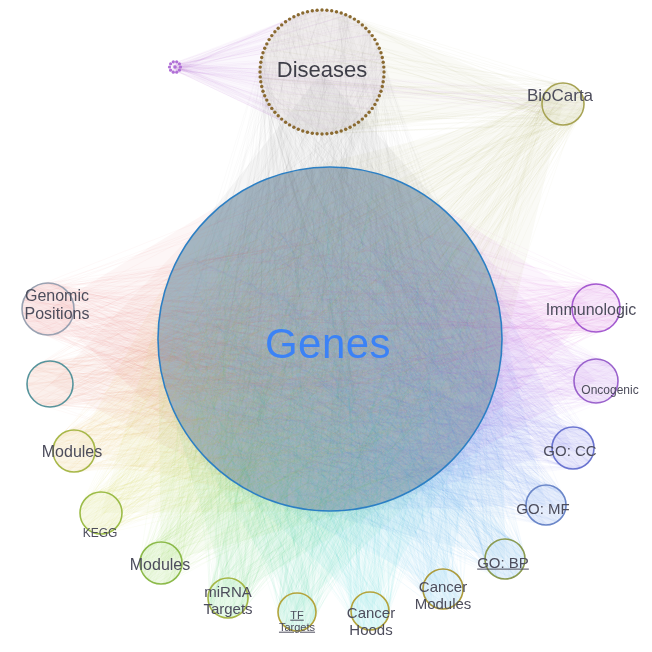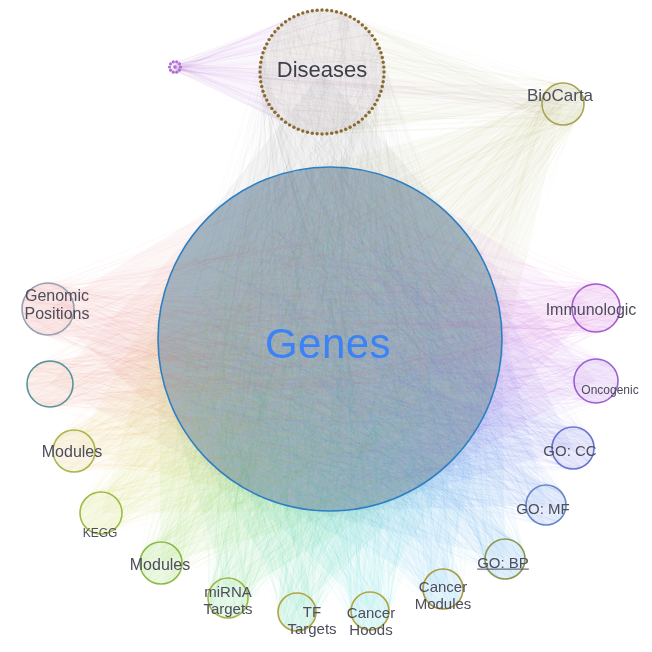--- a/index.html
+++ b/index.html
@@ -3228,21 +3228,21 @@
     <div class="node-label center-label" style="left: 328px; top: 344px; font-size: 42px; color: #3b82f6;">Genes</div>
     <div class="node-label" style="left: 322px; top: 70px; font-size: 22px; color: rgb(62, 62, 72);">Diseases</div>
     <div class="node-label" style="left: 560px; top: 96px; font-size: 17px;">BioCarta</div>
     <div class="node-label" style="left: 45px; top: 305px; font-size: 16px; margin-left: 12px;">Genomic
 Positions</div>
     <div class="node-label" style="left: 72px; top: 452px; font-size: 16px;">Modules</div>
     <div class="node-label" style="left: 100px; top: 514px; font-size: 12px; margin-top: 20px;">KEGG</div>
     <div class="node-label" style="left: 160px; top: 565px; font-size: 16px;">Modules</div>
     <div class="node-label" style="left: 228px; top: 601px; font-size: 15px;">miRNA
 Targets</div>
-    <div class="node-label" style="left: 312px; top: 621px; font-size: 15px;">TF
+    <div class="node-label" style="left: 297px; top: 621px; font-size: 11px; text-decoration: underline;">TF
 Targets</div>
     <div class="node-label" style="left: 371px; top: 622px; font-size: 15px;">Cancer
 Hoods</div>
     <div class="node-label" style="left: 443px; top: 596px; font-size: 15px;">Cancer
 Modules</div>
     <div class="node-label" style="left: 503px; top: 563px; font-size: 15px; text-decoration: underline;">GO: BP</div>
     <div class="node-label" style="left: 543px; top: 509px; font-size: 15px;">GO: MF</div>
     <div class="node-label" style="left: 570px; top: 451px; font-size: 15px;">GO: CC</div>
     <div class="node-label" style="left: 610px; top: 383px; font-size: 12px; margin-top: 8px;">Oncogenic</div>
     <div class="node-label" style="left: 591px; top: 310px; font-size: 16px;">Immunologic</div>

